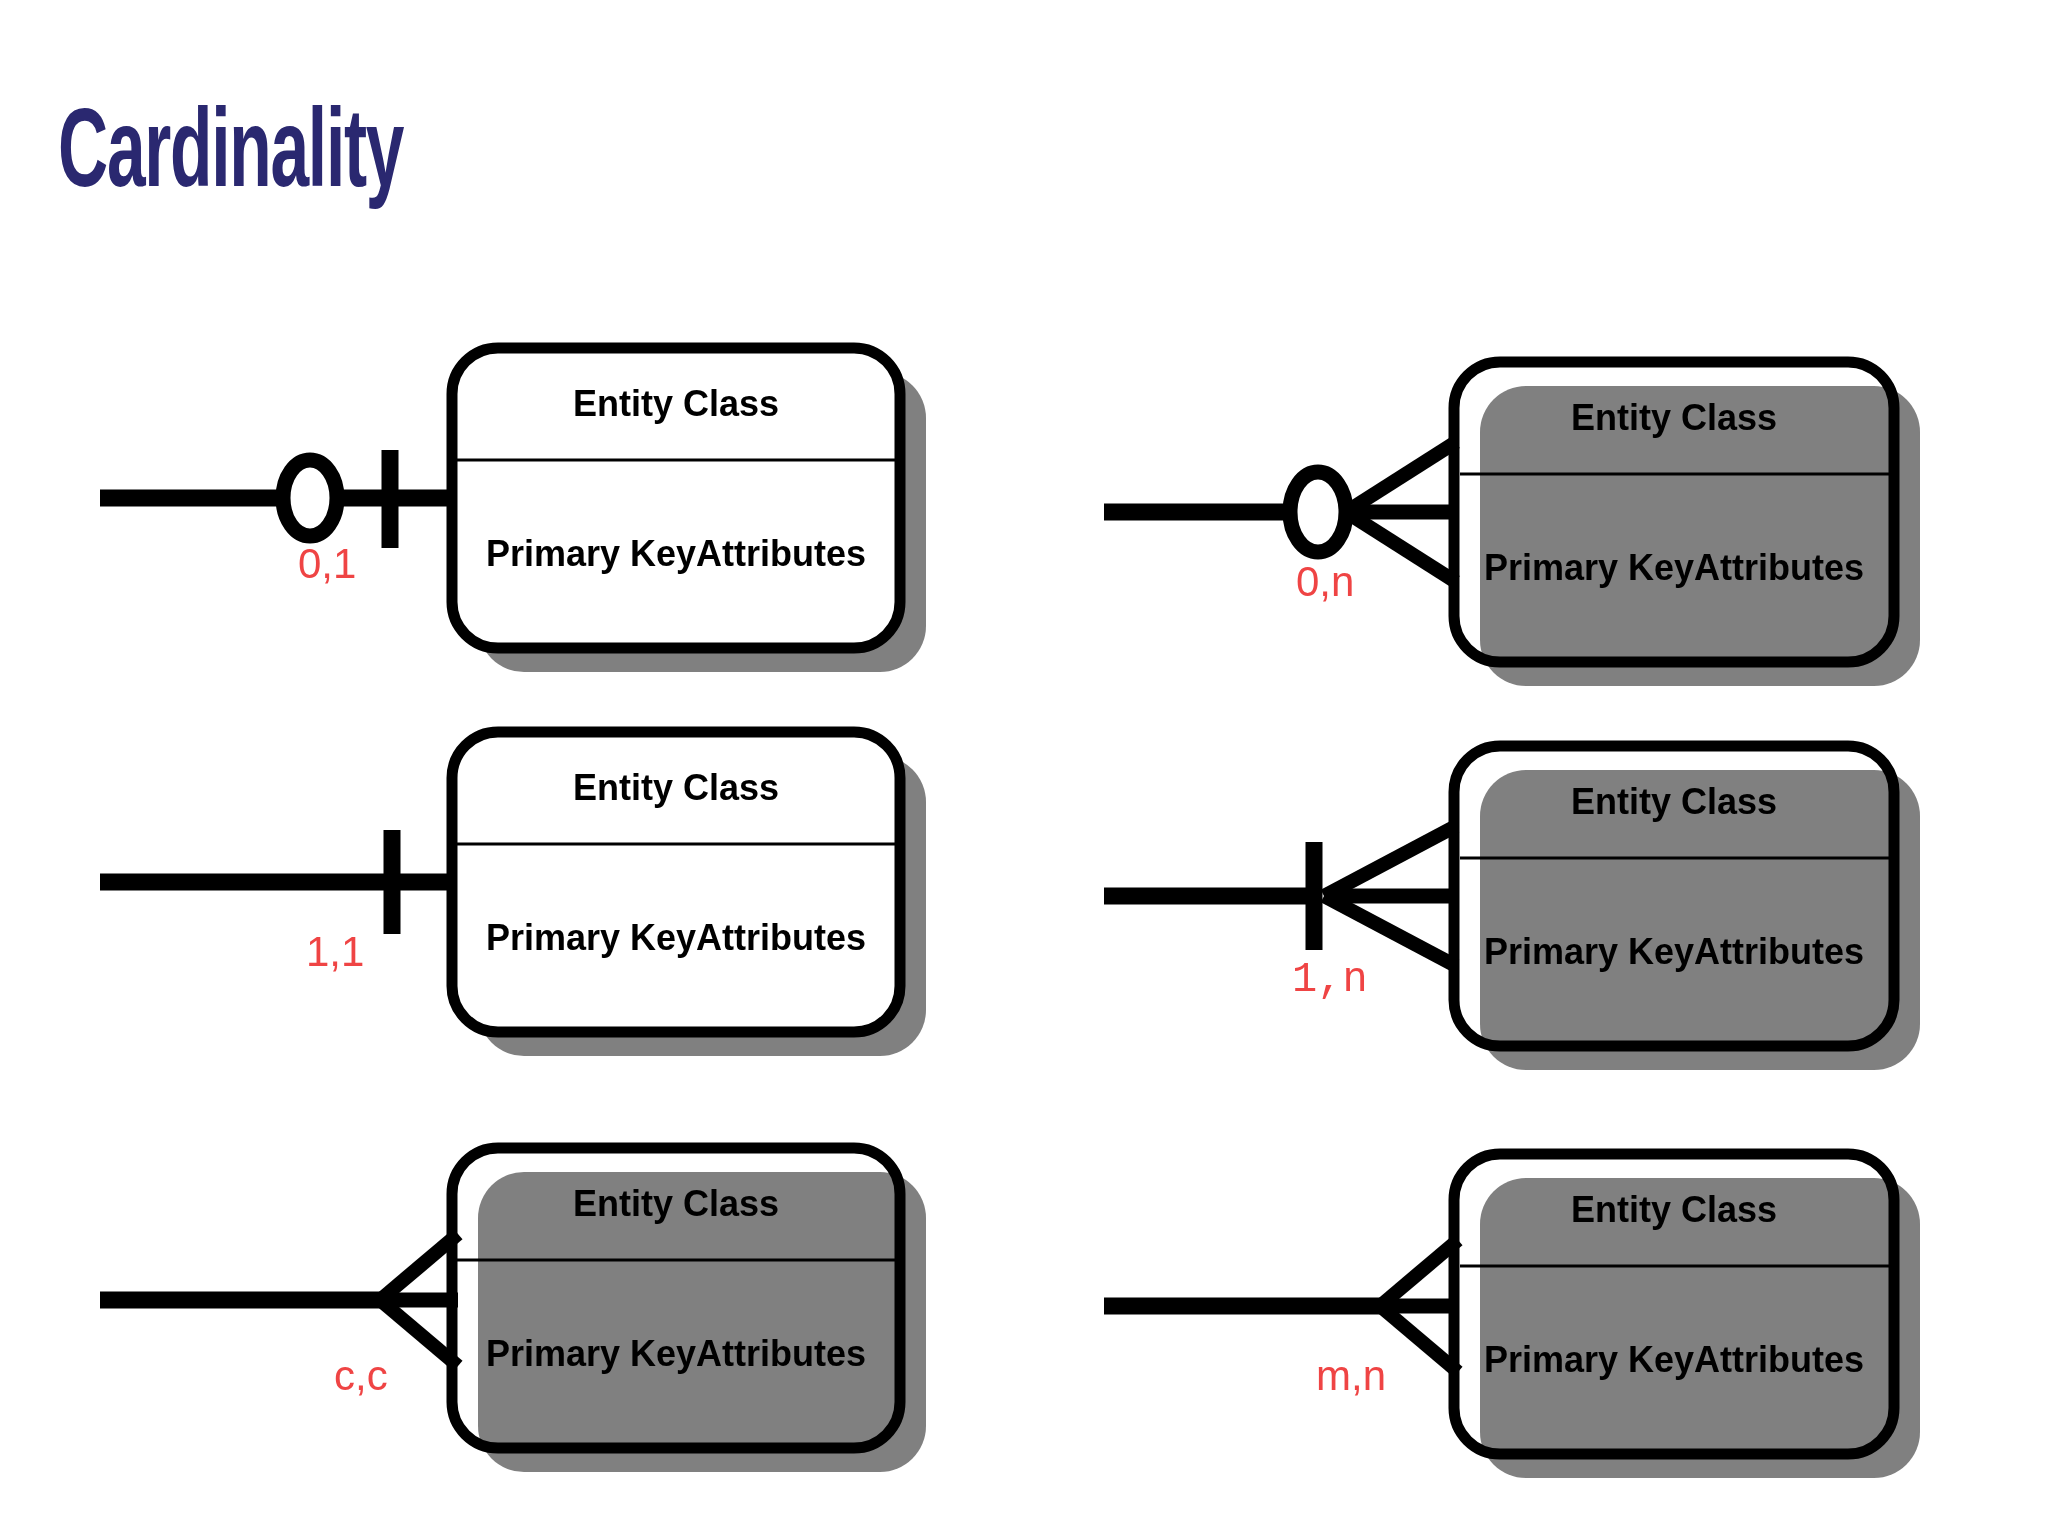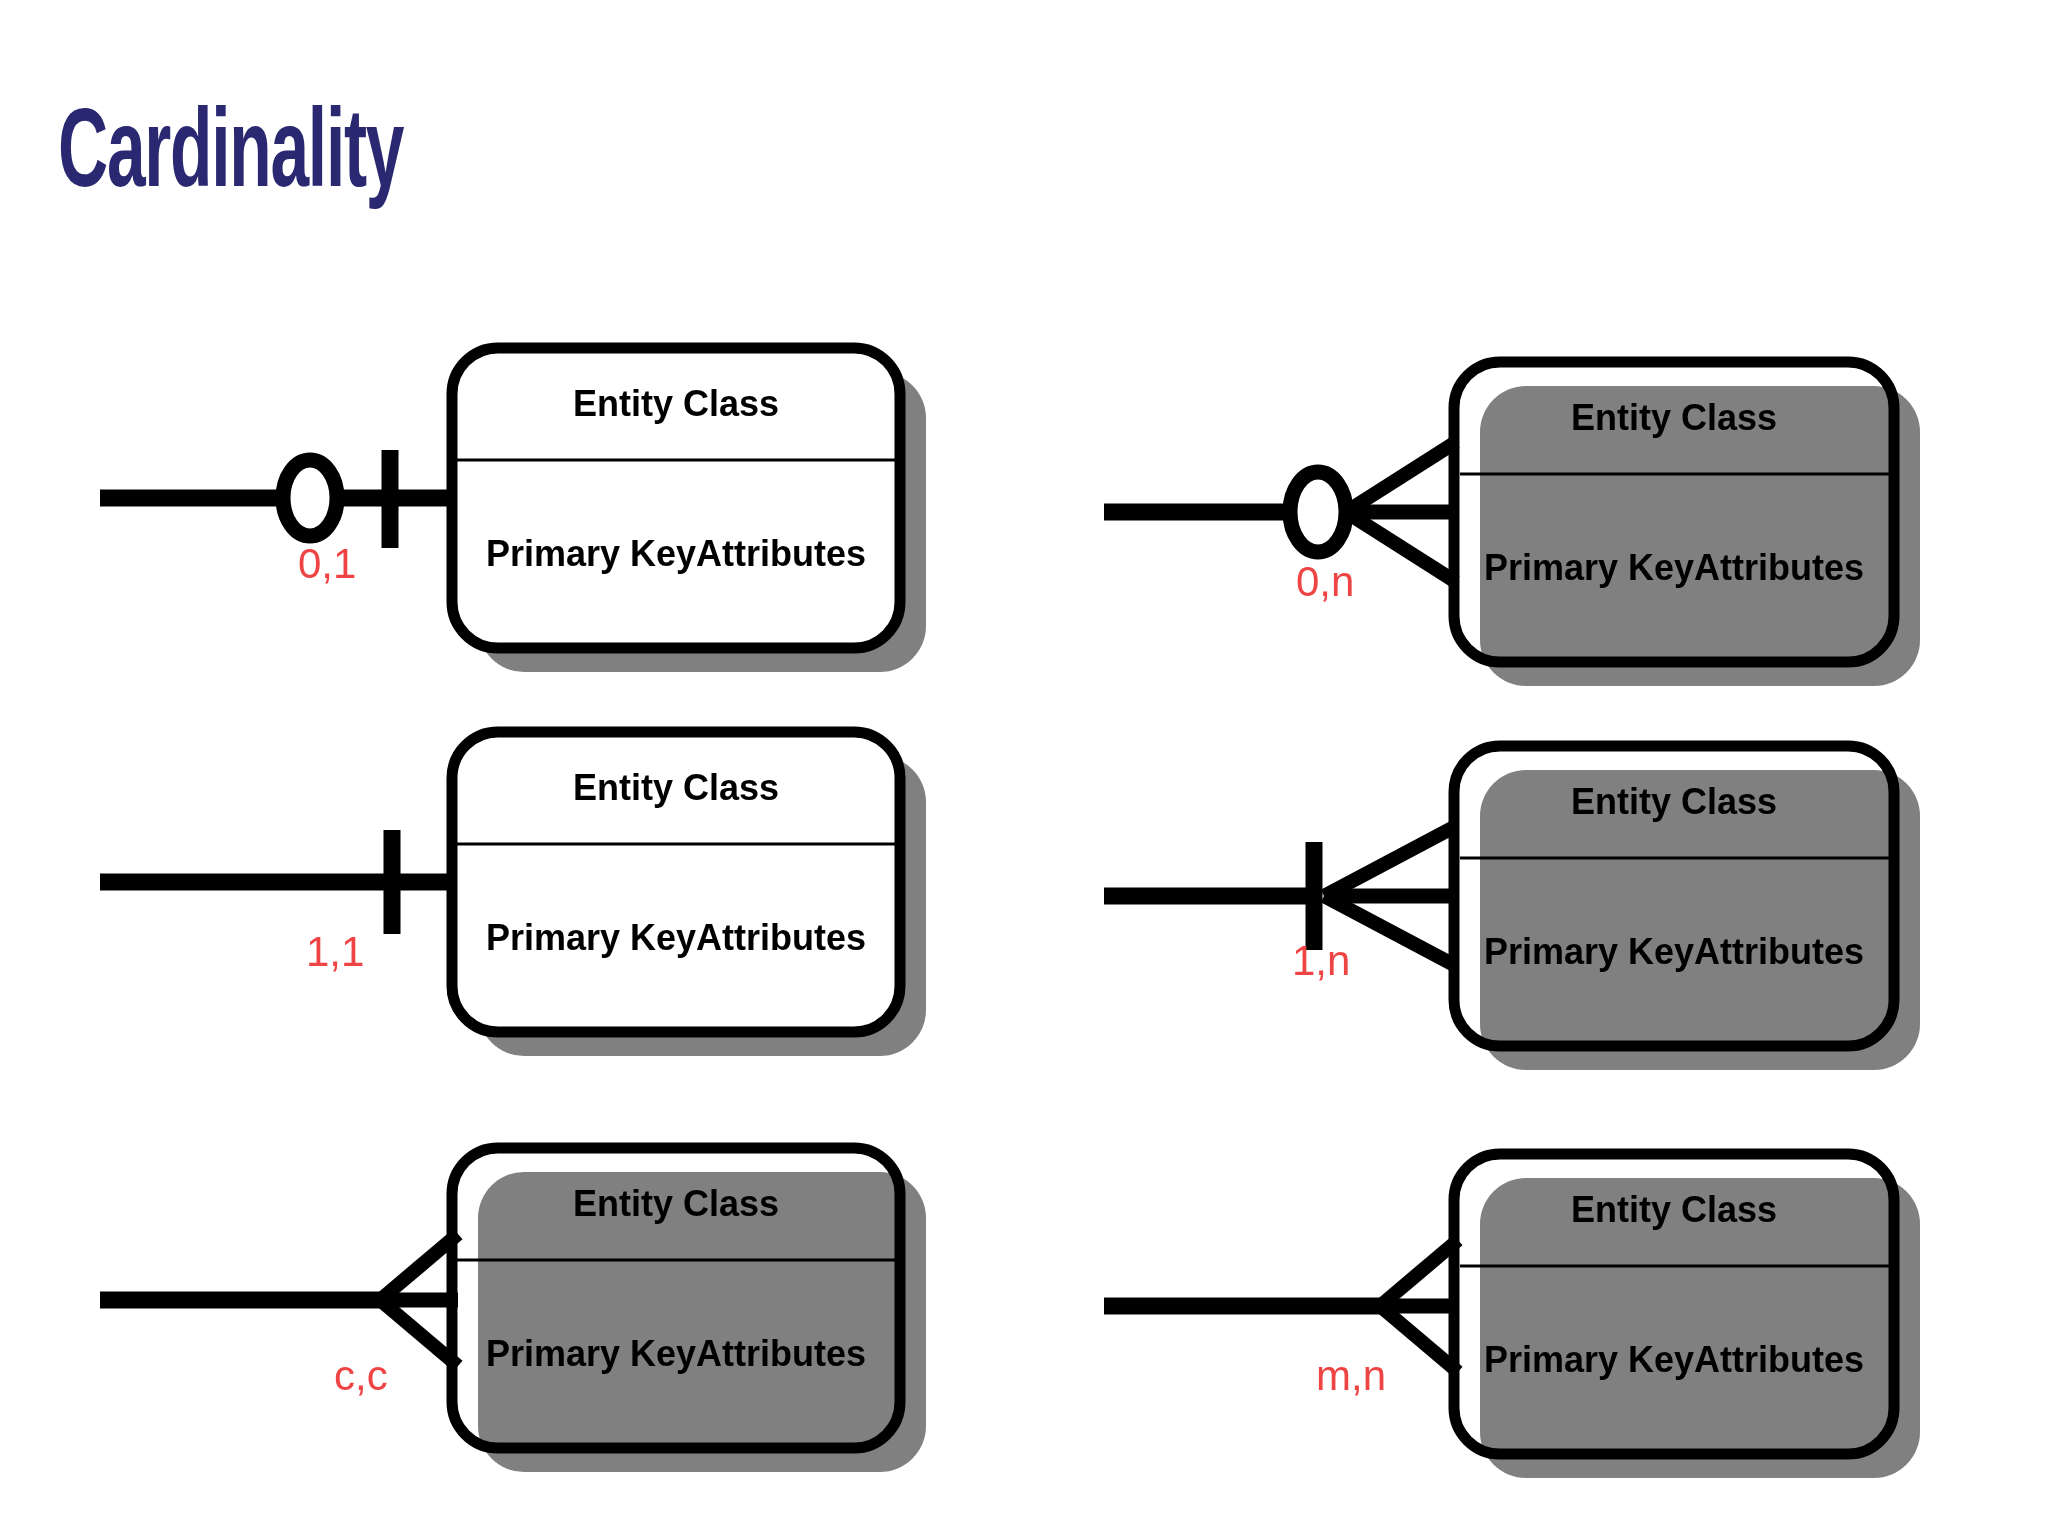--- a/index.html
+++ b/index.html
@@ -197,21 +197,21 @@
       <rect x="430" y="34" width="440" height="300" rx="46" ry="46" fill="none" stroke="#000000" stroke-width="11"></rect>
       <line x1="436" y1="146" x2="866" y2="146" stroke="#000" stroke-width="3"></line>
     </svg>
     <div class="entity-box" style="top:34px;">
       <div class="box-top">Entity Class</div>
       <div class="box-bottom">
         <span>Primary Key</span>
         <span>Attributes</span>
       </div>
     </div>
-    <div class="card-label" style="left:268px; top:225px;">1,n</div>
+    <div class="card-label" style="left:268px; top:244px;font-family:Liberation Mono, monospace;">1,n</div>
   </div>
 
   <div class="er-cell col-0 row-2">
     <svg class="cell-svg" viewBox="0 0 1024 412">
       <rect x="478" y="48" width="448" height="300" rx="46" ry="46" fill="#808080"></rect>
       <line x1="100" y1="176" x2="380" y2="176" stroke="#000" stroke-width="17"></line>
       <g>
         <line x1="380" y1="176" x2="458" y2="176" stroke="#000" stroke-width="15"></line>
         <line x1="380" y1="176" x2="458" y2="110" stroke="#000" stroke-width="14"></line>
         <line x1="380" y1="176" x2="458" y2="242" stroke="#000" stroke-width="14"></line>

